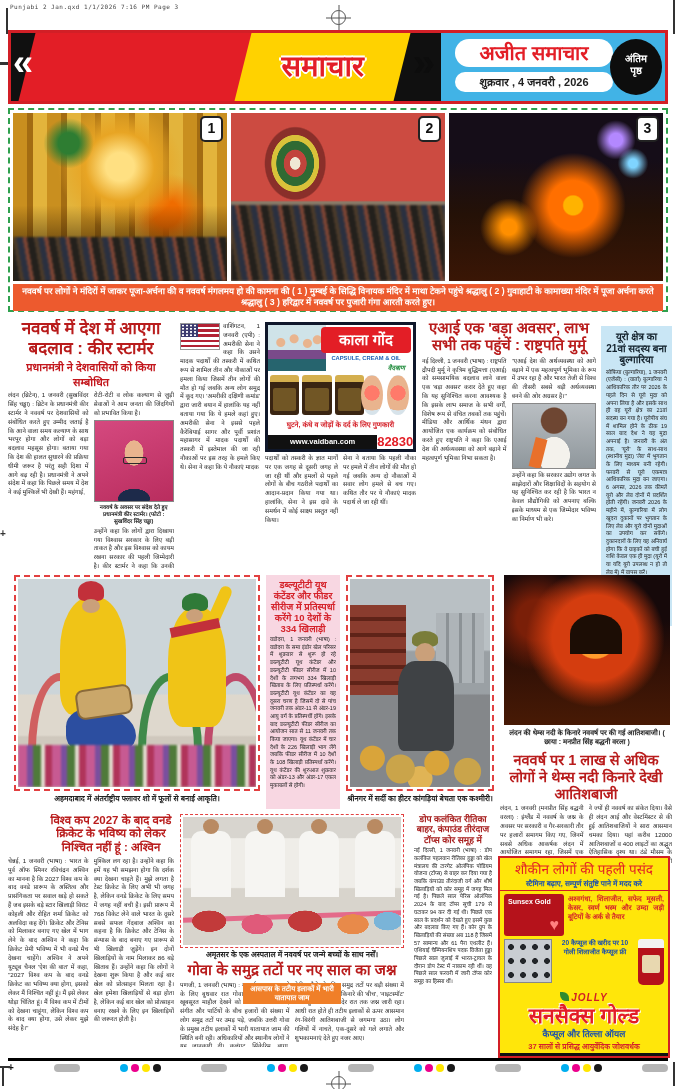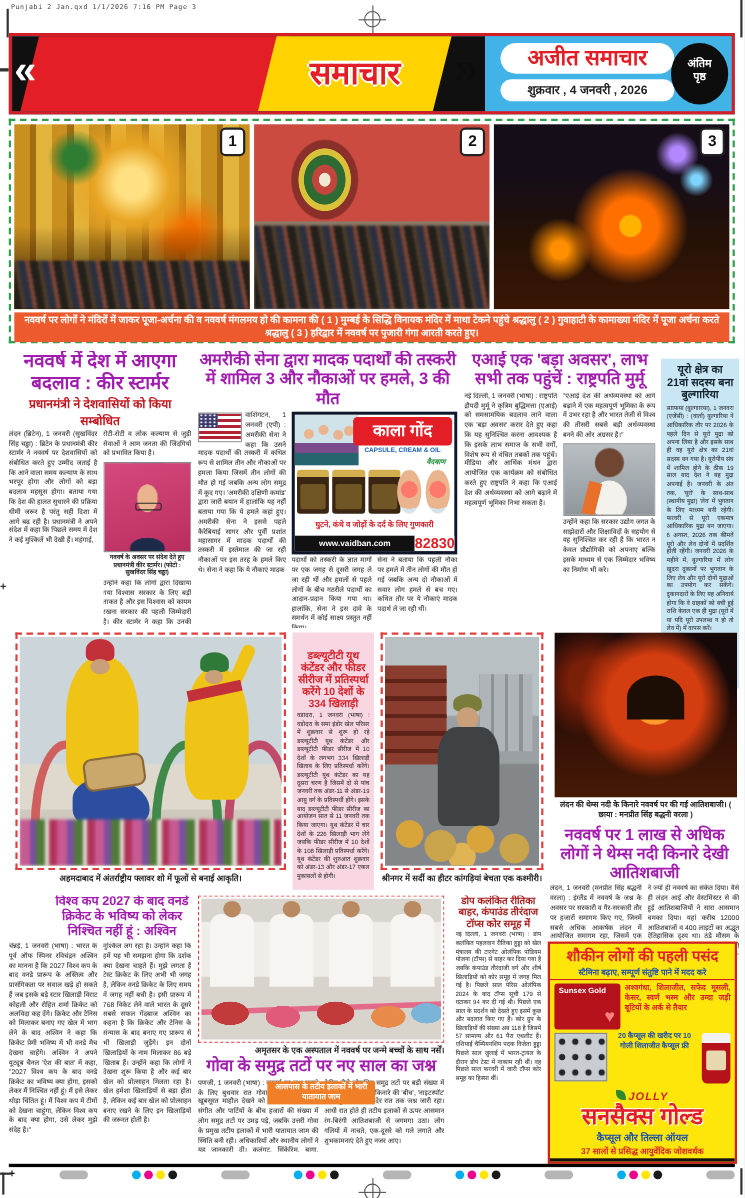--- a/index.html
+++ b/index.html
@@ -53,21 +53,21 @@
         filter:blur(1px);}
   .ph2{background:radial-gradient(ellipse 62px 74px at 30% 30%,#efe8d4 0 8%,#c2443c 9% 18%,#2f6a33 19% 30%,#d9c23a 31% 38%,#8a2f2a 39% 48%,transparent 50%),
         linear-gradient(180deg,#cc4b41 0 52%,#8a7a68 53% 100%);}
   .ph2 .crowd{height:45%;filter:blur(1.2px);}
   .ph3{background:radial-gradient(circle at 78% 16%,#b388ff 0 3%,transparent 9%),
         radial-gradient(circle at 86% 30%,#7fd4ff 0 2%,transparent 7%),
         radial-gradient(circle at 58% 55%,#ffb300 0 6%,#ff6f00 7% 16%,transparent 34%),
         radial-gradient(circle at 28% 68%,#ff8f00 0 4%,transparent 15%),
         linear-gradient(180deg,#150d18 0 28%,#241107 60%,#3a1605 100%);}
   
-  .hl{font-weight:bold;color:#a21caf;text-align:center;line-height:1.16;}
+  .hl{font-weight:bold;color:#b91c1c;text-align:center;line-height:1.16;}
   .subhead{color:#c3161c;font-weight:bold;text-align:center;}
   .body{font-size:6.2px;line-height:1.42;text-align:justify;color:#1b1b1b;overflow:hidden;}
   .cols{display:flex;gap:5px;overflow:hidden;}
   .bcol{flex:1;overflow:hidden;}
   .inphoto{border:1px solid #888;margin:2px 0;position:relative;overflow:hidden;}
   .incap{font-size:5.6px;font-weight:bold;line-height:1.25;color:#222;text-align:center;margin-bottom:2px;}
   .cap{font-size:7.6px;font-weight:bold;color:#222;text-align:center;line-height:1.25;}
   .dashed{border:2px dashed #e24040;padding:2px;background:#fff;box-sizing:border-box;}
   
   .starmerart{height:84px;background:radial-gradient(ellipse 26px 16px at 50% 97%,#1d2a4a 60%,transparent 62%),
@@ -101,21 +101,21 @@
   .jar{flex:1;background:linear-gradient(180deg,#d4af4e 0 7px,#3a2512 7px);border-radius:3px;position:relative;}
   .jar::after{content:"";position:absolute;left:3px;right:3px;top:13px;bottom:4px;background:#d9b24a;opacity:.35;border-radius:2px;}
   .kgpain{position:absolute;right:4px;top:50px;width:48px;height:40px;display:flex;gap:4px;}
   .pain{flex:1;border-radius:50%;background:radial-gradient(circle at 50% 45%,#ff7a6a 0 30%,#e9b48e 32% 70%,#d7e3ea 72%);}
   .kgtag{position:absolute;left:0;right:0;top:94px;color:#d5232b;font-weight:bold;font-size:7.2px;text-align:center;}
   .kgbar{position:absolute;left:0;right:0;bottom:0;height:14px;display:flex;}
   .kgweb{background:#111;color:#fff;font-weight:bold;font-size:7.5px;line-height:14px;padding:0 22px;flex:1.2;}
   .kgph{background:#fff;color:#e31e26;font-weight:bold;font-size:13px;line-height:14px;text-align:center;flex:1;}
   
   .bluebox{background:#c9e6f5;box-sizing:border-box;padding:5px 5px;}
-  .pinkbox{background:#f8d7e2;box-sizing:border-box;padding:16px 4px;}
+  .pinkbox{background:#f8d7e2;box-sizing:border-box;padding:4px 4px;}
   .smallbody{font-size:5.5px;line-height:1.4;text-align:justify;color:#1b1b1b;overflow:hidden;}
   
   .flowerart{position:relative;height:100%;background:linear-gradient(180deg,#ccd5d9 0 55%,#ded8cd 56% 75%,#cfc8bd 76%);overflow:hidden;}
   .arch{position:absolute;bottom:28px;width:64px;height:86px;border:8px solid #d06060;border-bottom:none;
         border-radius:50% 50% 0 0 / 90% 90% 0 0;box-sizing:border-box;}
   .archB{border-color:#3f8a4a;}
   .figman{position:absolute;left:42px;top:18px;width:66px;height:118px;background:#f0c417;border-radius:45% 45% 20% 20%;}
   .figman::before{content:"";position:absolute;left:18px;top:-16px;width:26px;height:20px;background:#c2303a;border-radius:60% 60% 30% 30%;}
   .figman::after{content:"";position:absolute;left:22px;top:2px;width:18px;height:14px;background:#caa07a;border-radius:50%;}
   .drum{position:absolute;left:58px;top:108px;width:52px;height:26px;background:#caa76a;border:2px solid #8a6a3a;border-radius:8px;transform:rotate(-8deg);}
@@ -159,21 +159,21 @@
       radial-gradient(ellipse 22px 14px at 34% 62%,#e05a7a 70%,transparent 72%),
       radial-gradient(ellipse 24px 15px at 56% 55%,#c23a3a 70%,transparent 72%),
       radial-gradient(ellipse 22px 14px at 78% 62%,#e88a4a 70%,transparent 72%),
       radial-gradient(ellipse 20px 13px at 94% 55%,#7ab4d8 70%,transparent 72%);}
   .ribbon{position:absolute;left:0;right:0;bottom:26px;height:5px;background:#e46a8a;transform:rotate(-2deg);}
   
   .goainset{position:absolute;left:50%;top:2px;transform:translateX(-50%);width:92px;background:#f07f28;
       color:#fff;font-weight:bold;font-size:7px;line-height:1.25;text-align:center;padding:2px 3px;z-index:3;}
   
   .sunsex{border:2px solid #d21f26;background:#ffe60a;box-sizing:border-box;overflow:hidden;}
-  .sxtitle{color:#e31e26;font-weight:bold;font-size:13.5px;text-align:center;margin-top:2px;}
+  .sxtitle{color:#e31e26;font-weight:normal;font-size:13.5px;text-align:center;margin-top:2px;}
   .sxsub{color:#1b4fae;font-weight:bold;font-size:7.3px;text-align:center;border-bottom:1.5px solid #d21f26;padding-bottom:2px;}
   .sxrow{display:flex;gap:4px;padding:3px 4px 0;}
   .sxbox{width:60px;height:42px;background:#b5121b;border-radius:3px;color:#fff;position:relative;flex:none;}
   .sxbox span{position:absolute;left:4px;top:4px;font-size:7px;font-weight:bold;}
   .sxbox::after{content:"♥";position:absolute;right:5px;bottom:2px;color:#ff8080;font-size:16px;}
   .sxing{color:#d5232b;font-weight:bold;font-size:7px;line-height:1.3;text-align:justify;}
   .blister{width:46px;height:42px;flex:none;border:1px solid #888;
       background-color:#c9cdd2;
       background-image:radial-gradient(circle at 6px 7px,#23262a 2.6px,transparent 3.2px);background-size:12px 14px;}
   .sxoffer{color:#1b4fae;font-weight:bold;font-size:6.6px;line-height:1.3;text-align:center;flex:1;}
@@ -243,21 +243,20 @@
       <div class="bcol">
         <div class="body">रोटी-रोटी व लोक कल्याण से जुड़ी सेवाओं ने आम जनता की जिंदगियों को प्रभावित किया है।</div>
         <div class="inphoto starmerart" style="height:80px;"></div>
         <div class="incap">नववर्ष के अवसर पर संदेश देते हुए प्रधानमंत्री कीर स्टार्मर। (फोटो : सुखविंदर सिंह चड्ढा)</div>
         <div class="body">उन्होंने कहा कि लोगों द्वारा दिखाया गया विश्वास सरकार के लिए बड़ी ताकत है और इस विश्वास को कायम रखना सरकार की पहली जिम्मेदारी है। कीर स्टार्मर ने कहा कि उनकी सरकार का मुख्य लक्ष्य देश की आर्थिकता को मजबूत करना, नौजवानों के लिए रोजगार के अवसर पैदा करना और स्वास्थ्य तथा शिक्षा जैसी सेवाओं को मजबूत बनाना है।</div>
       </div>
     </div>
   </div>
 
   <div class="abs" style="left:180px;top:319px;width:236px;height:252px;overflow:hidden;">
-    <div class="hl" style="font-size:15px;">अमरीकी सेना द्वारा मादक पदार्थों की तस्करी में शामिल 3 और नौकाओं पर हमले, 3 की मौत</div>
     <div style="display:flex;gap:5px;margin-top:3px;height:208px;overflow:hidden;">
       <div class="body" style="width:80px;flex:none;">
         <div class="usflag"></div>
         <span>वाशिंगटन, 1 जनवरी (एपी) : अमरीकी सेना ने कहा कि उसने मादक पदार्थों की तस्करी में कथित रूप से शामिल तीन और नौकाओं पर हमला किया जिसमें तीन लोगों की मौत हो गई जबकि अन्य लोग समुद्र में कूद गए। 'अमरीकी दक्षिणी कमांड' द्वारा जारी बयान में हालांकि यह नहीं बताया गया कि ये हमले कहां हुए। अमरीकी सेना ने इससे पहले कैरेबियाई सागर और पूर्वी प्रशांत महासागर में मादक पदार्थों की तस्करी में इस्तेमाल की जा रही नौकाओं पर इस तरह के हमले किए थे। सेना ने कहा कि ये नौकाएं मादक</span>
       </div>
       <div style="flex:1;overflow:hidden;">
         <div class="kgad">
           <div class="kgfam"></div>
           <div class="kgtitle">काला गोंद</div>
           <div class="kgsub">CAPSULE, CREAM &amp; OIL</div>
@@ -361,21 +360,21 @@
     <div class="dashed" style="height:134px;border-width:1.5px;">
       <div class="nurseart">
         <div class="nurse" style="left:8px;"></div>
         <div class="nurse" style="left:62px;"></div>
         <div class="nurse" style="left:116px;"></div>
         <div class="nurse" style="left:172px;"></div>
         <div class="ribbon"></div>
         <div class="babies"></div>
       </div>
     </div>
-    <div class="cap" style="margin-top:2px;text-align:right;">अमृतसर के एक अस्पताल में नववर्ष पर जन्मे बच्चों के साथ नर्सें।</div>
+    <div class="cap" style="margin-top:2px;">अमृतसर के एक अस्पताल में नववर्ष पर जन्मे बच्चों के साथ नर्सें।</div>
     <div class="hl" style="font-size:15px;margin-top:2px;">गोवा के समुद्र तटों पर नए साल का जश्न</div>
     <div class="cols" style="height:66px;margin-top:2px;position:relative;">
       <div class="goainset">आसपास के तटीय इलाकों में भारी यातायात जाम</div>
       <div class="bcol body">पणजी, 1 जनवरी (भाषा) : नववर्ष का जश्न मनाने के लिए बुधवार रात गोवा के समुद्र तटों पर खूबसूरत माहौल देखने को मिला। आतिशबाजी, संगीत और पार्टियों के बीच हजारों की संख्या में लोग समुद्र तटों पर उमड़ पड़े, जबकि उत्तरी गोवा के प्रमुख तटीय इलाकों में भारी यातायात जाम की स्थिति बनी रही। अधिकारियों और स्थानीय लोगों ने यह जानकारी दी। कलंगुट, सिंकेरिम, बागा, वागाटोर, अंजुना और</div>
       <div class="bcol body">केरिम जैसे लोकप्रिय समुद्र तटों पर बड़ी संख्या में लोग जुटे, जहां समुद्र किनारे की 'बीच', 'नाइटस्पॉट' और खुले स्थानों पर देर रात तक जश्न जारी रहा। आधी रात होते ही तटीय इलाकों से ऊपर आसमान रंग-बिरंगी आतिशबाजी से जगमगा उठा। लोग गलियों में नाचते, एक-दूसरे को गले लगाते और शुभकामनाएं देते हुए नजर आए।</div>
     </div>
   </div>
 
   <div class="abs" style="left:414px;top:814px;width:78px;height:244px;overflow:hidden;">
     <div class="hl" style="font-size:9px;color:#a8201f;">डोप कलंकित रीतिका बाहर, कंपाउंड तीरंदाज टॉप्स कोर समूह में</div>

